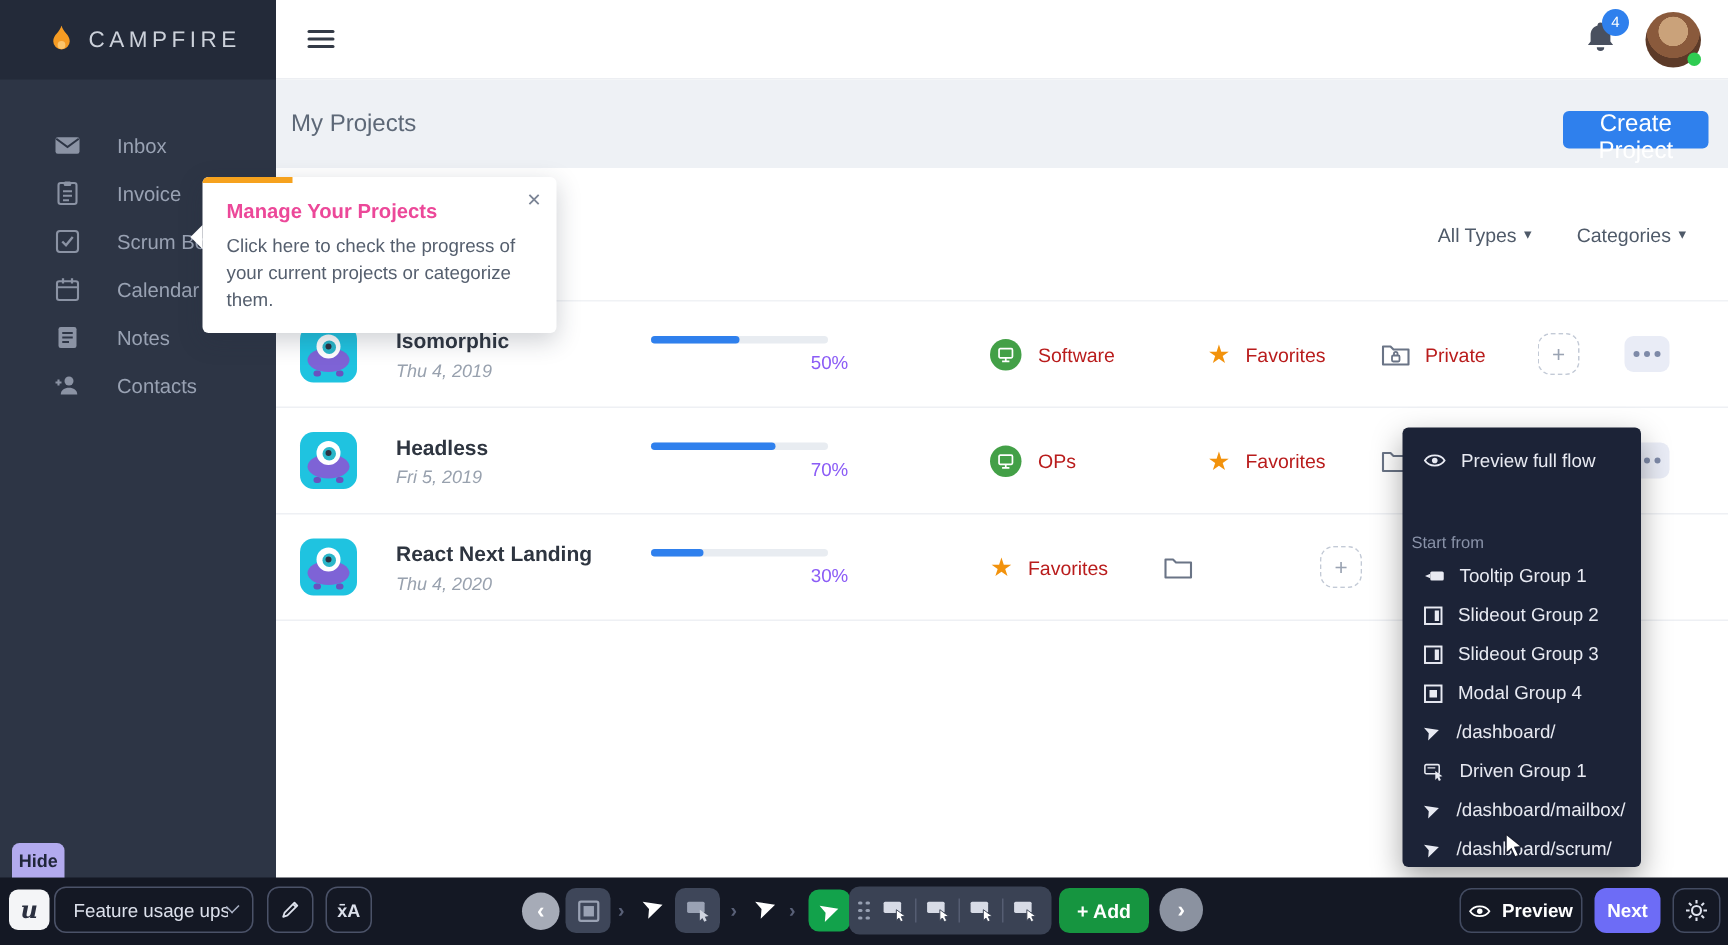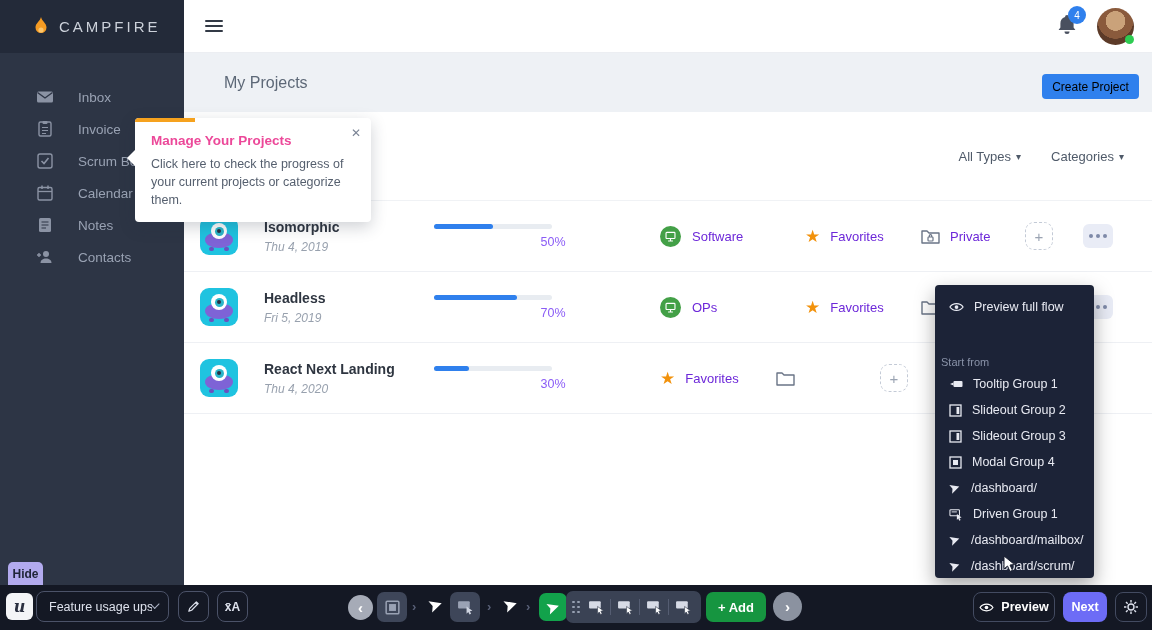--- a/index.html
+++ b/index.html
@@ -20,22 +20,22 @@
   .hamburger { position:absolute; left:21px; top:20px; width:18px; cursor:pointer; }
   .hamburger i { display:block; height:2px; background:#333a46; margin-bottom:3px; border-radius:1px; }
   .bell-wrap { position:absolute; left:872px; top:13px; width:26px; height:28px; cursor:pointer; }
   .badge { position:absolute; left:12px; top:-7px; min-width:18px; height:18px; border-radius:50%; background:#2f80ed; color:#fff; font-size:10px; display:flex; align-items:center; justify-content:center; }
   .avatar { position:absolute; left:913px; top:8px; width:37px; height:37px; border-radius:50%;
             background:radial-gradient(circle at 50% 35%, #caa27a 0 32%, #8a5a3c 33% 58%, #5c3a28 59%); cursor:pointer; }
   .avatar .dot { position:absolute; right:0px; bottom:1px; width:9px; height:9px; border-radius:50%; background:#2ecc52; }
 
   
   .header-band { position:absolute; left:184px; top:53px; width:968px; height:59px; background:#eef1f5; display:flex; align-items:center; z-index:4; }
-  .page-title { margin-left:40px; font-size:16px; color:#5d6877; font-weight:500; }
-  .create-btn { position:absolute; right:13px; top:21px; width:97px; height:25px; background:#2f80ed; color:#000000; border:none; border-radius:4px; font-size:12px; font-family:inherit; cursor:pointer; }
+  .page-title { margin-left:10px; font-size:16px; color:#5d6877; font-weight:500; }
+  .create-btn { position:absolute; right:13px; top:21px; width:97px; height:25px; background:#2f80ed; color:#ffffff; border:none; border-radius:4px; font-size:16px; font-family:inherit; cursor:pointer; }
 
   
   .filters { position:absolute; left:184px; top:141px; width:968px; height:30px; display:flex; justify-content:flex-end; align-items:center; gap:30px; padding-right:28px; z-index:3; }
   .filter { font-size:13px; color:#4f5a69; font-weight:500; display:flex; align-items:center; gap:5px; cursor:pointer; }
   .filter .caret { font-size:10px; color:#4f5a69; }
 
   
   .tooltip { position:absolute; left:135px; top:118px; width:236px; background:#fff; border-radius:4px;
              box-shadow:0 5px 16px rgba(35,45,65,.22); padding:15px 16px 13px 16px; z-index:30; }
   .tooltip .tprogress { position:absolute; left:0; top:0; height:4px; width:60px; background:#f6a21e; border-top-left-radius:4px; }
@@ -56,21 +56,21 @@
   .pavatar .iris { position:absolute; left:3.5px; top:3.5px; width:9px; height:9px; border-radius:50%; background:#2ab6c9; }
   .pavatar .pupil { position:absolute; left:2.5px; top:2.5px; width:4px; height:4px; border-radius:50%; background:#2c3242; }
   .pname { font-size:14px; font-weight:700; color:#2e3540; }
   .pdate { font-size:12px; color:#98a1ae; margin-top:5px;font-style:italic; }
   .col-prog { width:226px; }
   .track { width:118px; height:5px; border-radius:3px; background:#e8ecf1; }
   .fill { height:5px; border-radius:3px; background:#2f80ed; }
   .plabel { font-size:12.5px; color:#8b5cf6; margin-top:6px; margin-left:12px;text-align:center; }
   .col-cat { width:145px; display:flex; align-items:center; gap:11px; }
   .cat-circle { width:21px; height:21px; border-radius:50%; background:#43a047; display:flex; align-items:center; justify-content:center; }
-  .cat-label, .fav-label, .priv-label { font-size:13px; color:#6d28d9; }
+  .cat-label, .fav-label, .priv-label { font-size:13px; color:#b91c1c; }
   .col-fav { width:115px; display:flex; align-items:center; gap:10px; cursor:pointer; }
   .star { color:#f2920c; font-size:17px; line-height:1; }
   .col-priv { width:105px; display:flex; align-items:center; gap:9px; }
   .col-plus { width:58px; }
   .plus-btn { width:28px; height:28px; border:1.5px dashed #c3cad6; border-radius:9px; background:transparent; color:#9aa3b2; font-size:15px; cursor:pointer; font-family:inherit; }
   .dots-btn { width:30px; height:24px; border:none; border-radius:6px; background:#e9ecf6; display:flex; align-items:center; justify-content:center; gap:3px; cursor:pointer; }
   .dots-btn i { width:4px; height:4px; border-radius:50%; background:#7e8aa8; }
 
   
   .menu { position:absolute; left:935px; top:285px; width:159px; height:293px; background:#1c2337; border-radius:4px;

